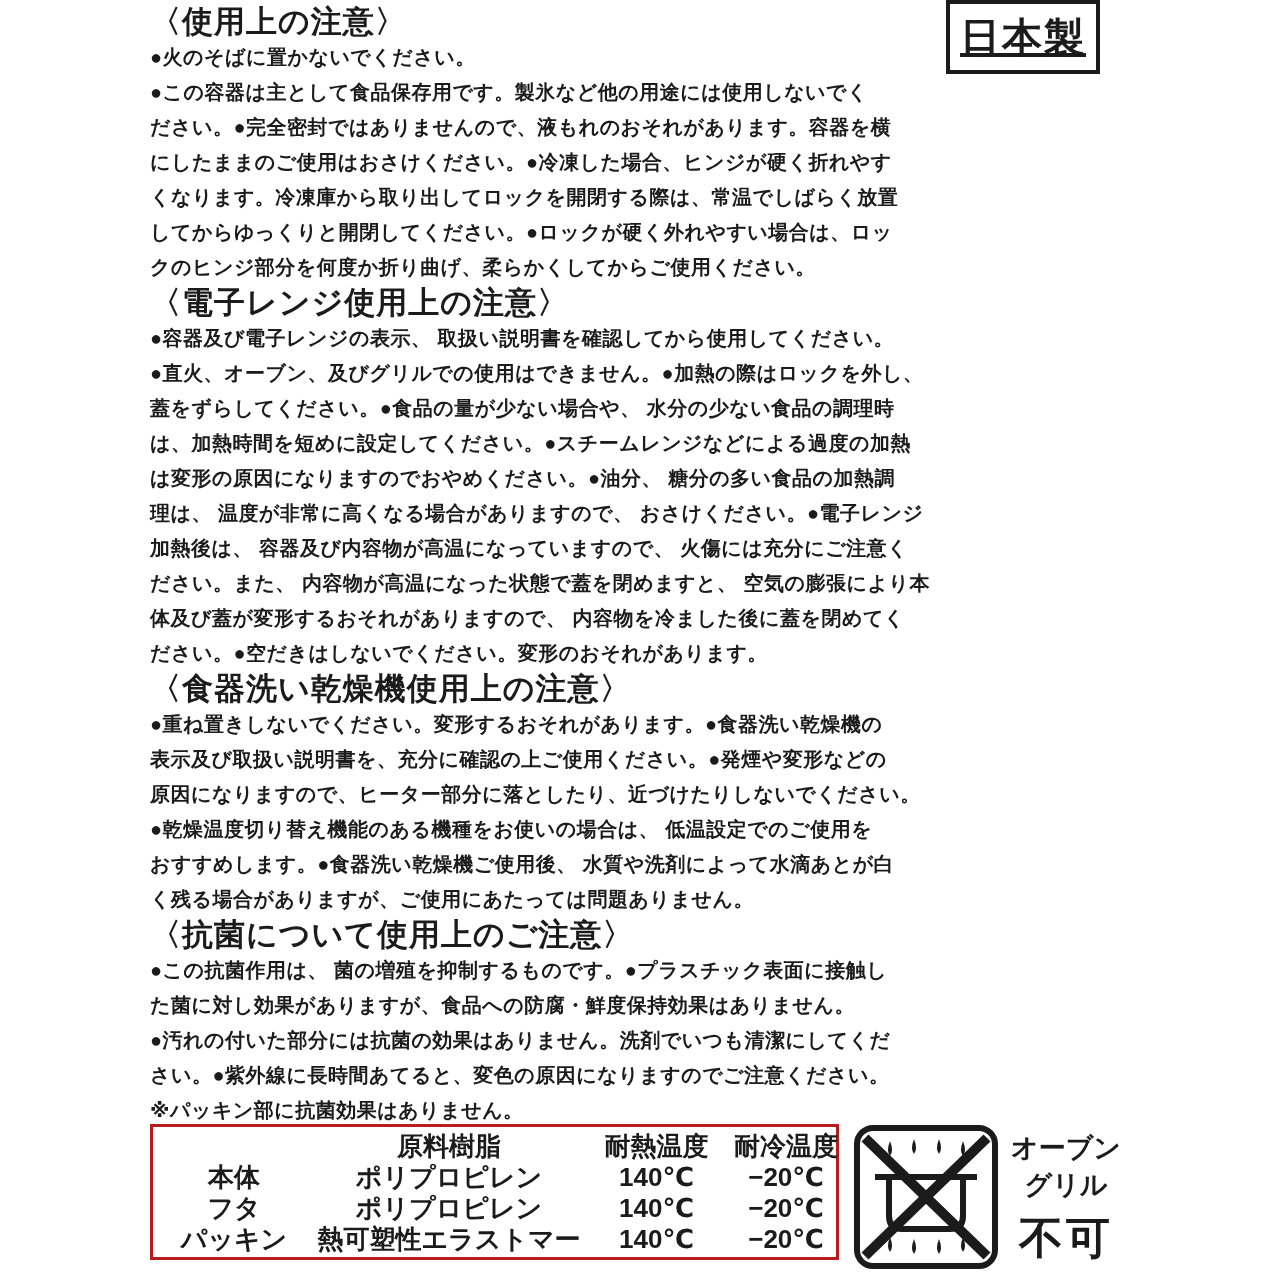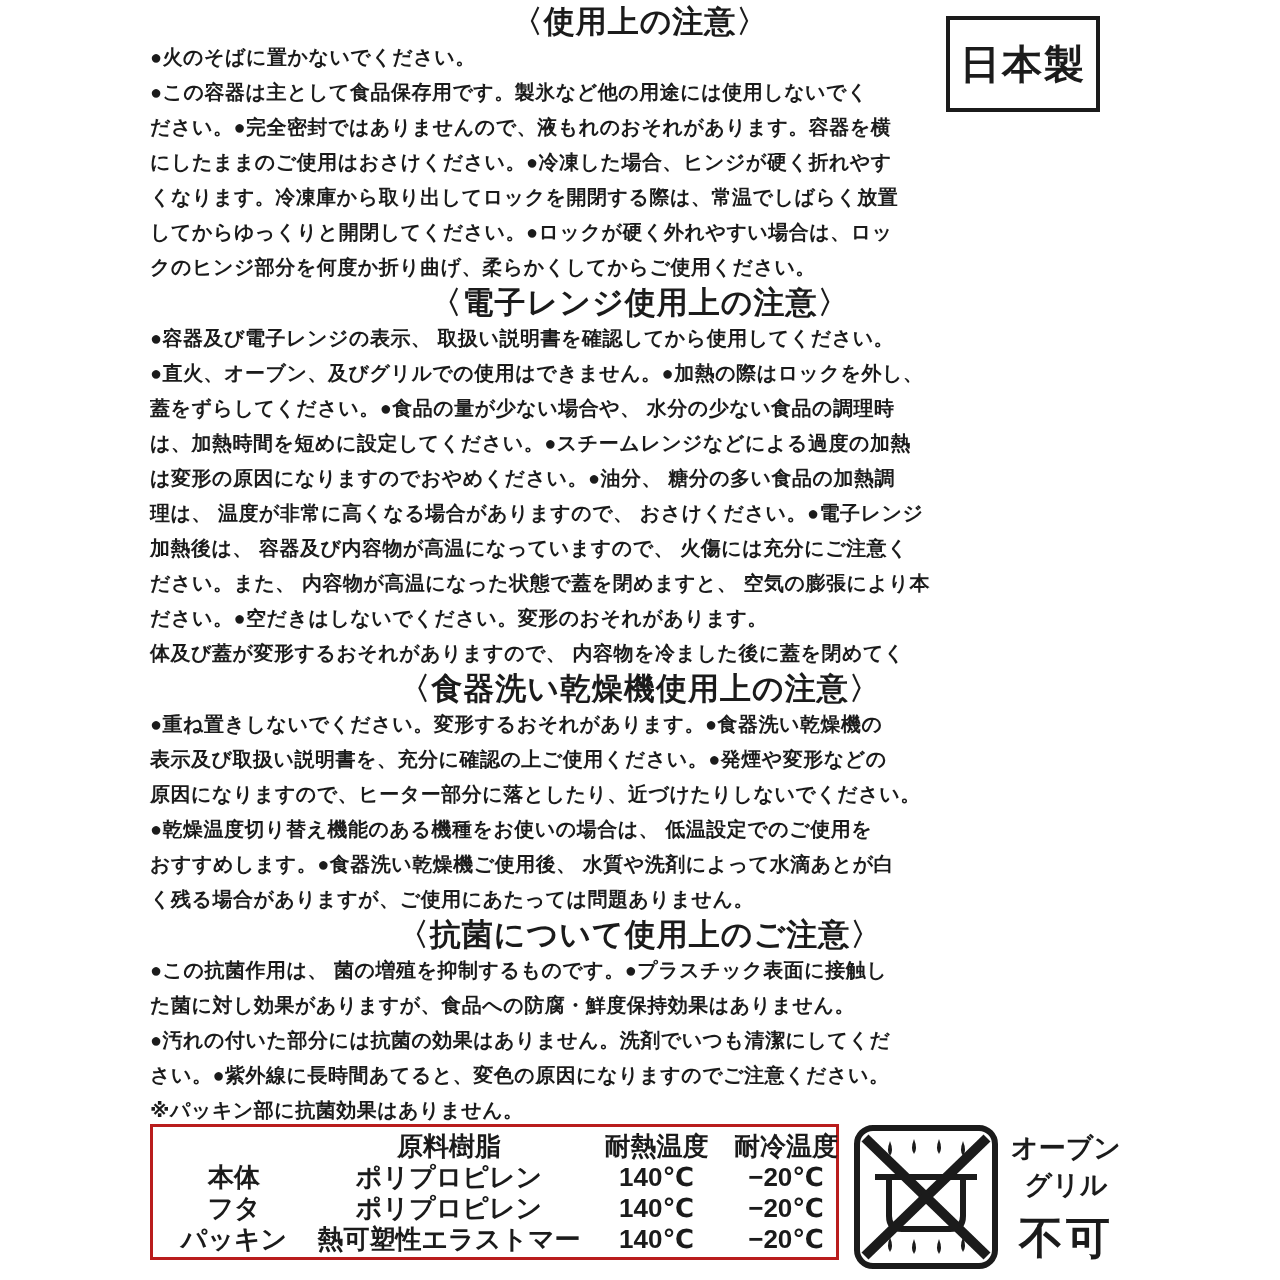--- a/index.html
+++ b/index.html
@@ -16,43 +16,43 @@
     background: #ffffff;
   }
   .content {
     position: absolute;
     top: 4px; left: 150px;
     width: 980px;
   }
   .section-heading {
     font-size: 31px;
     font-weight: 800;
-    text-align: center;
     line-height: 36px;
     margin: 0;
     letter-spacing: 1px;
     font-family: Liberation Serif, serif;
   }
   .body-line {
     font-size: 20px;
     font-weight: 600;
     line-height: 35px;
     white-space: nowrap;
     letter-spacing: 0.5px;
   }
   .made-in-japan {
     position: absolute;
-    top: 16px; right: 180px;
+    top: 0; right: 180px;
     border: 4px solid #1b1b1b;
-    padding: 20px 10px;
+    padding: 9px 10px;
     font-size: 40px;
     font-weight: 700;
     line-height: 48px;
     letter-spacing: 2px;
     background: #ffffff;
+    text-decoration: underline;
   }
   .bottom-block {
     position: absolute;
     top: 1124px; left: 150px;
     width: 980px;
     display: flex;
     align-items: stretch;
   }
   .spec-table-box {
     border: 3px solid #b91c1c;
@@ -129,22 +129,22 @@
     <div>
       <div class="section-heading">〈電子レンジ使用上の注意〉</div>
       <div class="body-line">●容器及び電子レンジの表示、 取扱い説明書を確認してから使用してください。</div>
       <div class="body-line">●直火、オーブン、及びグリルでの使用はできません。●加熱の際はロックを外し、</div>
       <div class="body-line">蓋をずらしてください。●食品の量が少ない場合や、 水分の少ない食品の調理時</div>
       <div class="body-line">は、加熱時間を短めに設定してください。●スチームレンジなどによる過度の加熱</div>
       <div class="body-line">は変形の原因になりますのでおやめください。●油分、 糖分の多い食品の加熱調</div>
       <div class="body-line">理は、 温度が非常に高くなる場合がありますので、 おさけください。●電子レンジ</div>
       <div class="body-line">加熱後は、 容器及び内容物が高温になっていますので、 火傷には充分にご注意く</div>
       <div class="body-line">ださい。また、 内容物が高温になった状態で蓋を閉めますと、 空気の膨張により本</div>
+      <div class="body-line">体及び蓋が変形するおそれがありますので、 内容物を冷ました後に蓋を閉めてく</div>
       <div class="body-line">ださい。●空だきはしないでください。変形のおそれがあります。</div>
-      <div class="body-line">体及び蓋が変形するおそれがありますので、 内容物を冷ました後に蓋を閉めてく</div>
     </div>
 
     <div>
       <div class="section-heading">〈食器洗い乾燥機使用上の注意〉</div>
       <div class="body-line">●重ね置きしないでください。変形するおそれがあります。●食器洗い乾燥機の</div>
       <div class="body-line">表示及び取扱い説明書を、充分に確認の上ご使用ください。●発煙や変形などの</div>
       <div class="body-line">原因になりますので、ヒーター部分に落としたり、近づけたりしないでください。</div>
       <div class="body-line">●乾燥温度切り替え機能のある機種をお使いの場合は、 低温設定でのご使用を</div>
       <div class="body-line">おすすめします。●食器洗い乾燥機ご使用後、 水質や洗剤によって水滴あとが白</div>
       <div class="body-line">く残る場合がありますが、ご使用にあたっては問題ありません。</div>

